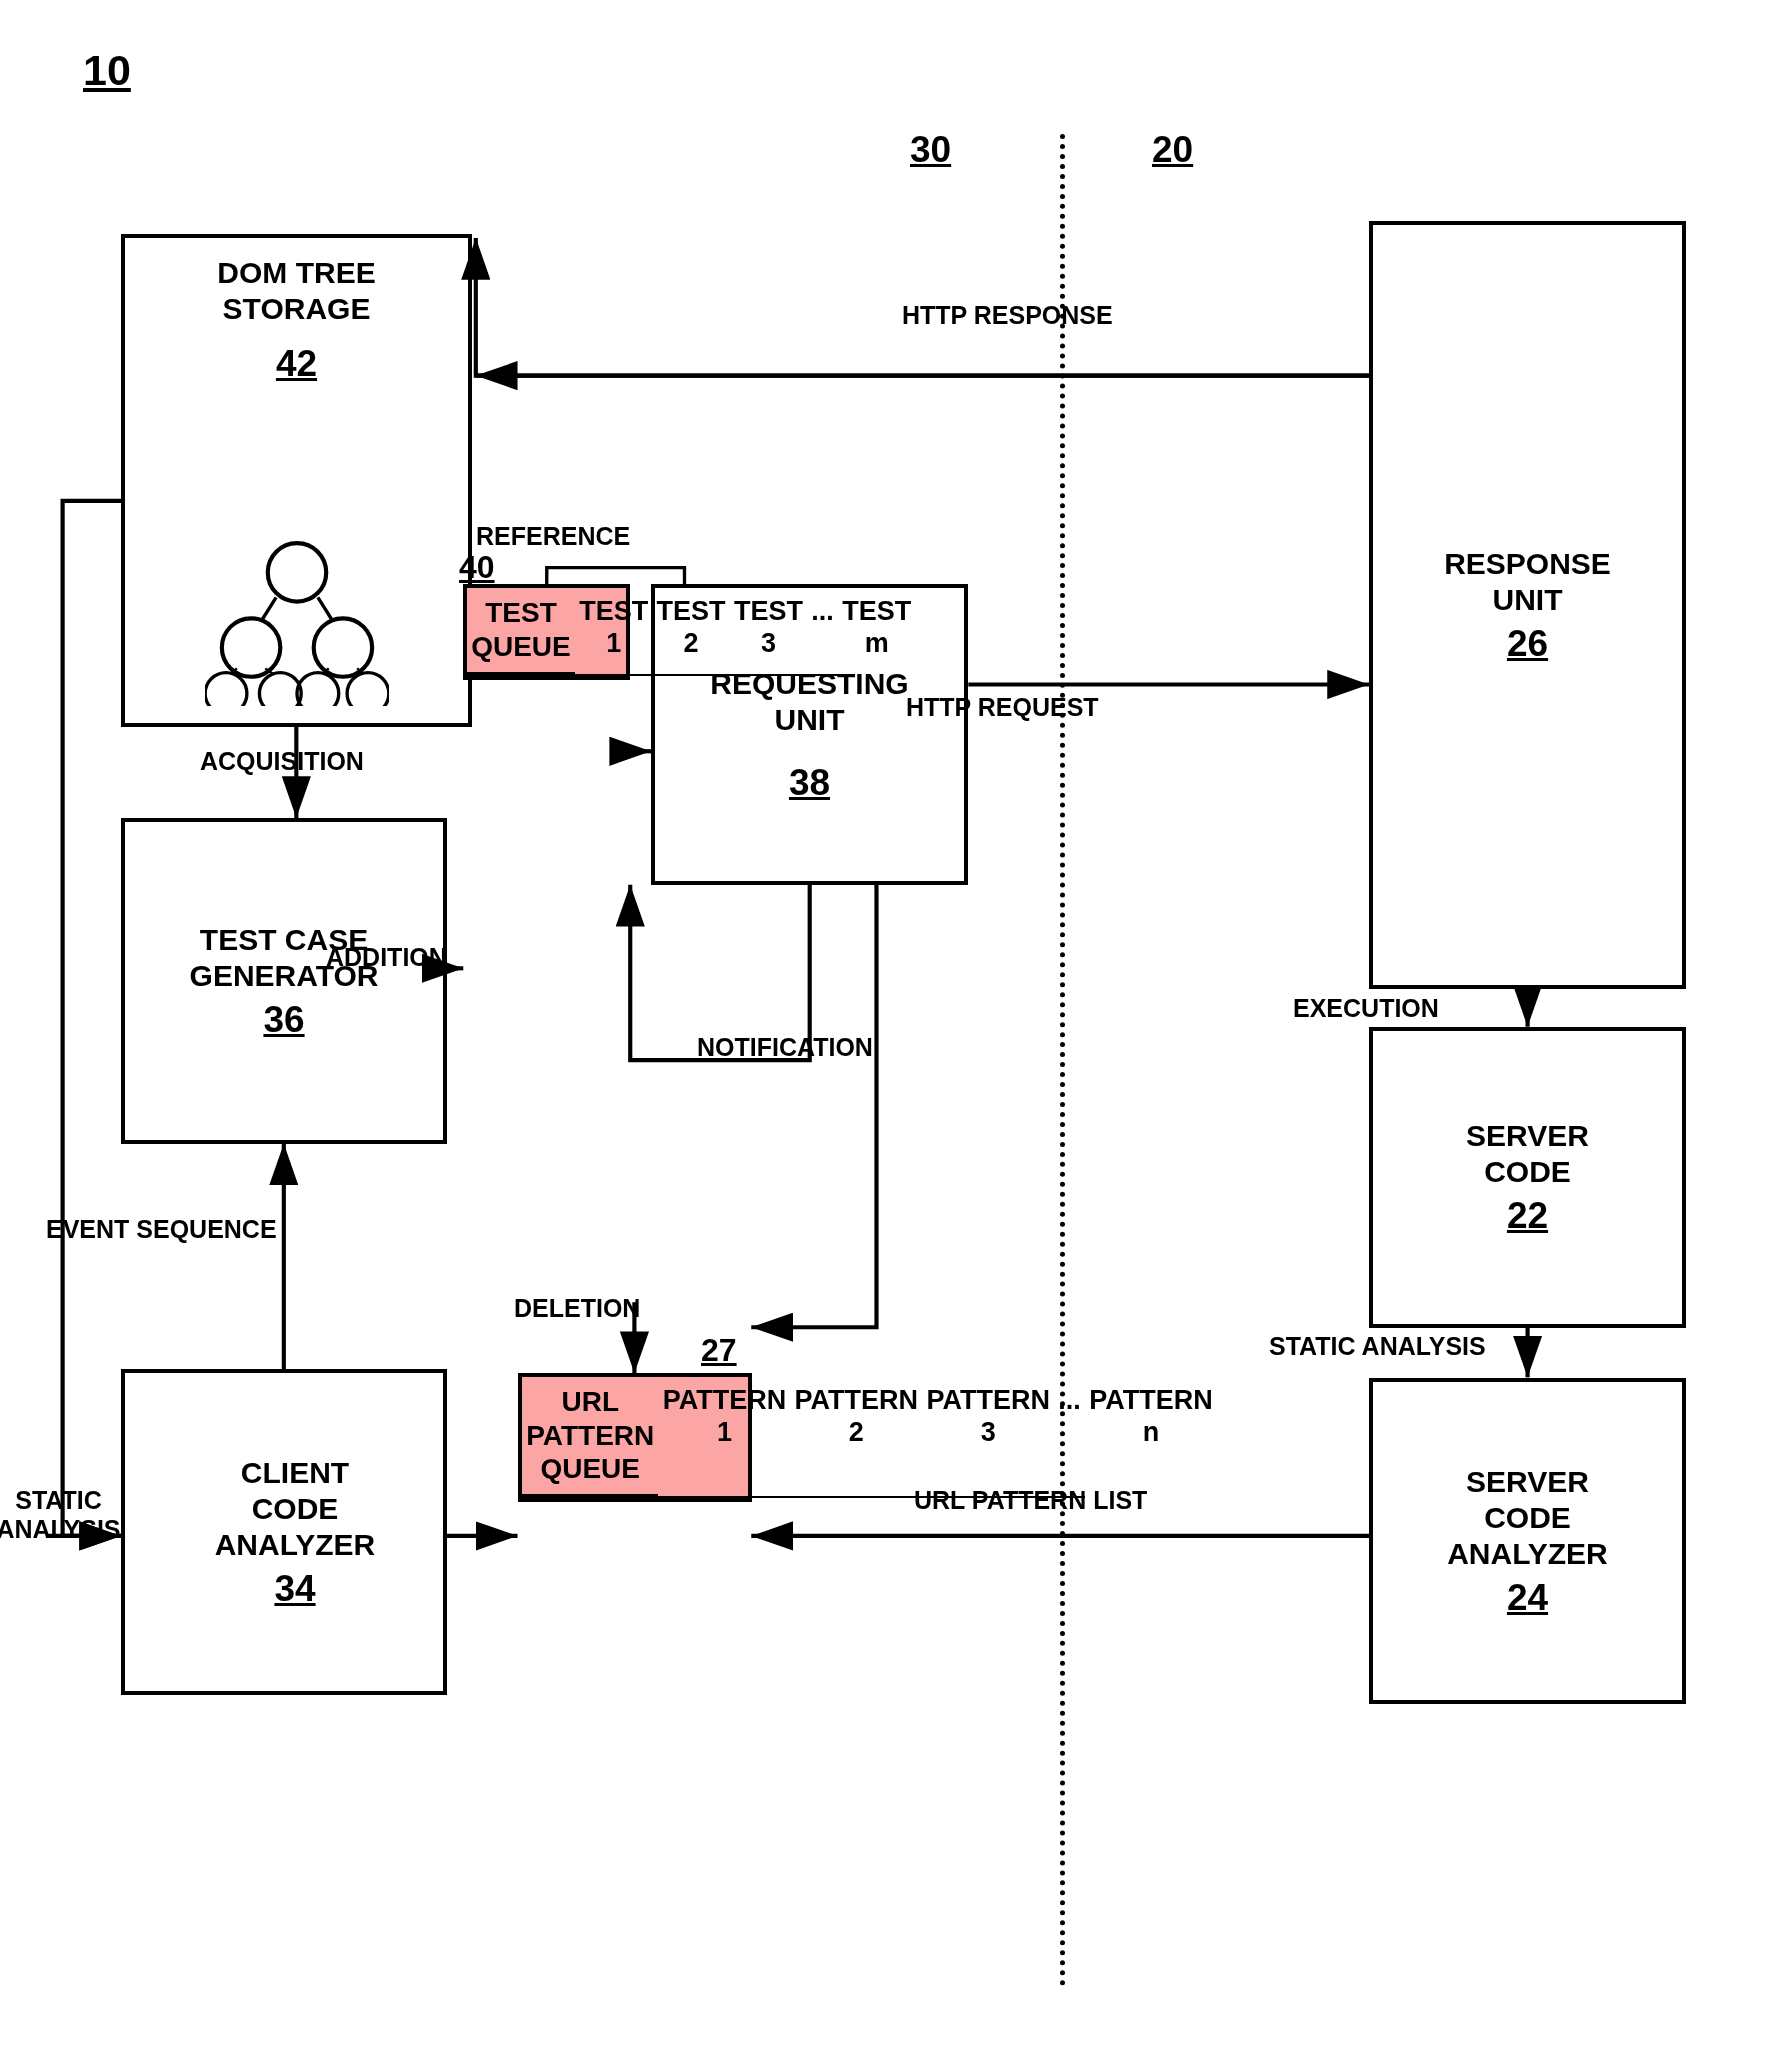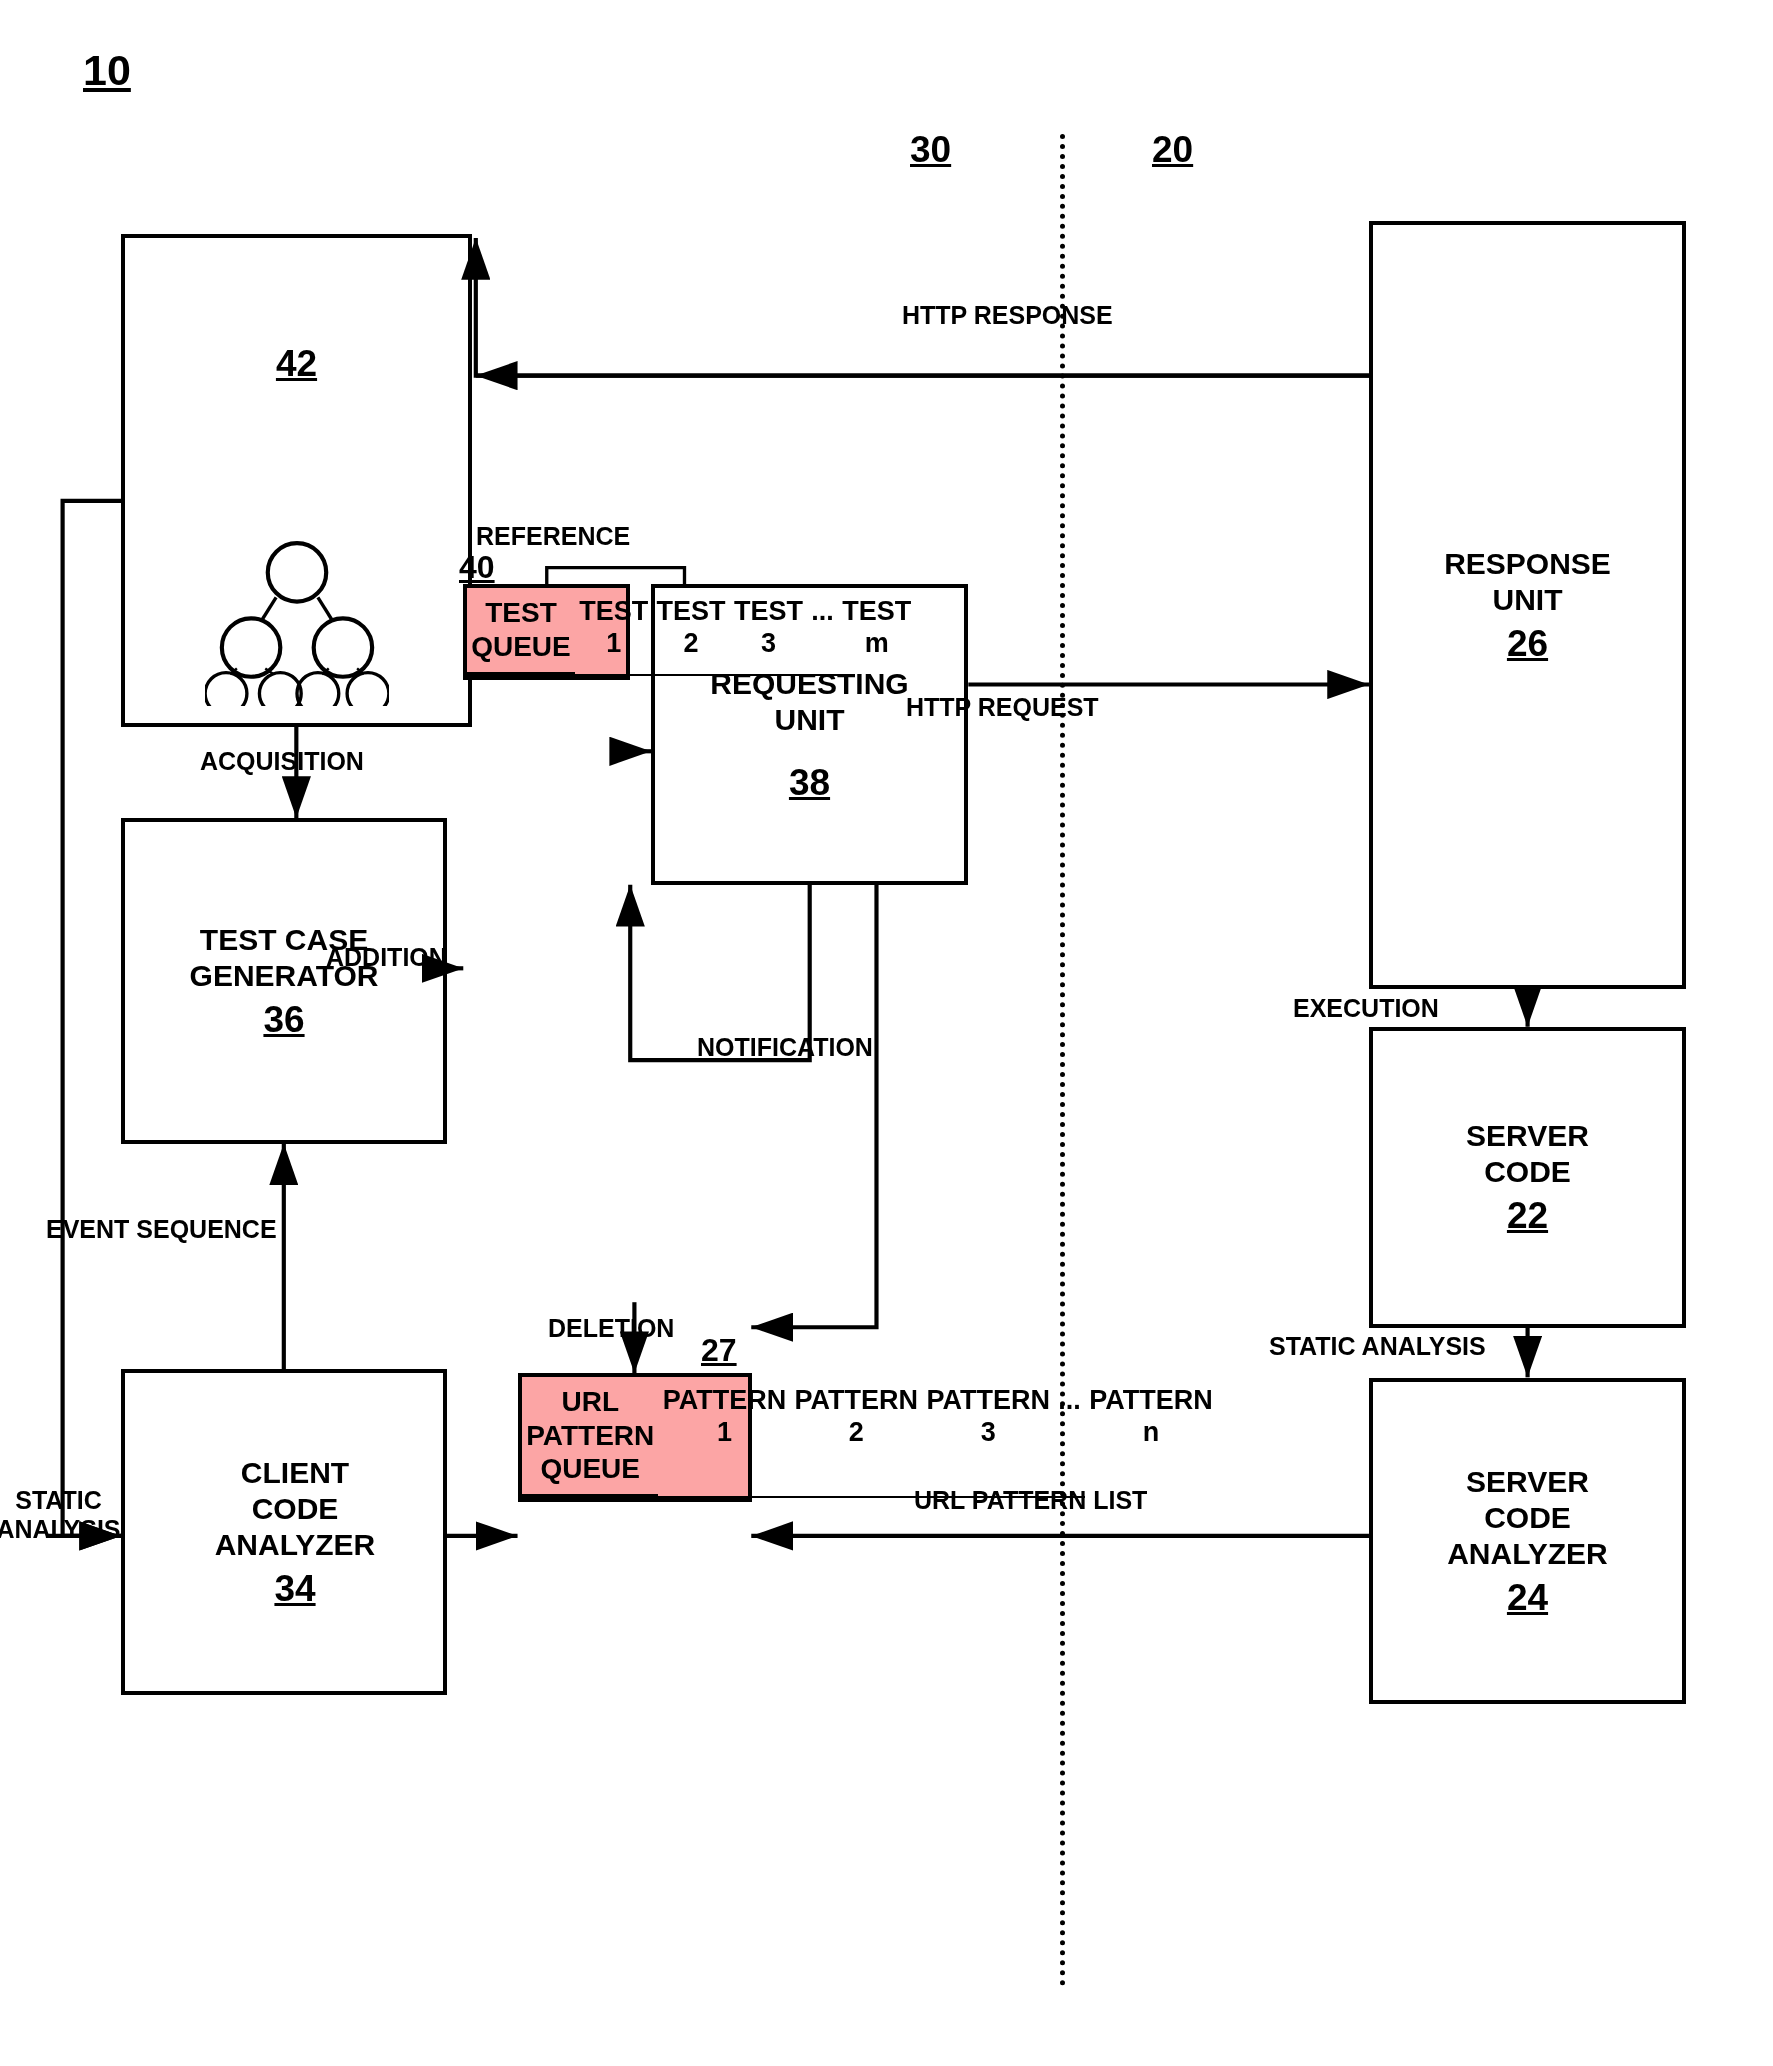--- a/index.html
+++ b/index.html
@@ -101,20 +101,21 @@
 <div class="diagram-container">
 
   <div class="label-main" style="left:83px; top:46px;">10</div>
 
   <div class="label-ref" style="left:910px; top:129px;">30</div>
   <div class="label-ref" style="left:1152px; top:129px;">20</div>
 
   <div class="dotted-line" style="left:1060px; top:134px; height:1853px;"></div>
 
   <div class="box" style="left:121px; top:234px; width:351px; height:493px;">
+    <div class="box-title" style="position:absolute; top:16.7px; left:8.3px; right:8.3px;">DOM TREE<br>STORAGE</div>
     <div class="box-num" style="position:absolute; top:100px;">42</div>
 
     <svg width="184" height="167" style="position:absolute; bottom:16.7px;" viewBox="0 0 220 200">
 
       <circle cx="110" cy="40" r="35" fill="none" stroke="#000" stroke-width="5"></circle>
 
       <circle cx="55" cy="130" r="35" fill="none" stroke="#000" stroke-width="5"></circle>
 
       <circle cx="165" cy="130" r="35" fill="none" stroke="#000" stroke-width="5"></circle>
 
@@ -249,21 +250,21 @@
   <div class="arrow-label" style="left:697px; top:1002px;margin-top:31px;">NOTIFICATION</div>
 
   <div class="arrow-label" style="left:1277px; top:994px;margin-left:16px;">EXECUTION</div>
 
   <div class="arrow-label" style="left:1269px; top:1332px;">STATIC
 ANALYSIS</div>
 
   <div class="arrow-label" style="left:914px; top:1486px;">URL PATTERN
 LIST</div>
 
-  <div class="arrow-label" style="left:548px; top:1294px;margin-top:20px;">DELETION</div>
+  <div class="arrow-label" style="left:514px; top:1294px;">DELETION</div>
 
   <div class="arrow-label" style="left:46px; top:1215px;">EVENT
 SEQUENCE</div>
 
   <div class="arrow-label" style="left:-25px; top:1486px; width:167px;">STATIC
 ANALYSIS</div>
 
   <div class="arrow-label" style="left:476px; top:522px;">REFERENCE</div>
 
 </div>

